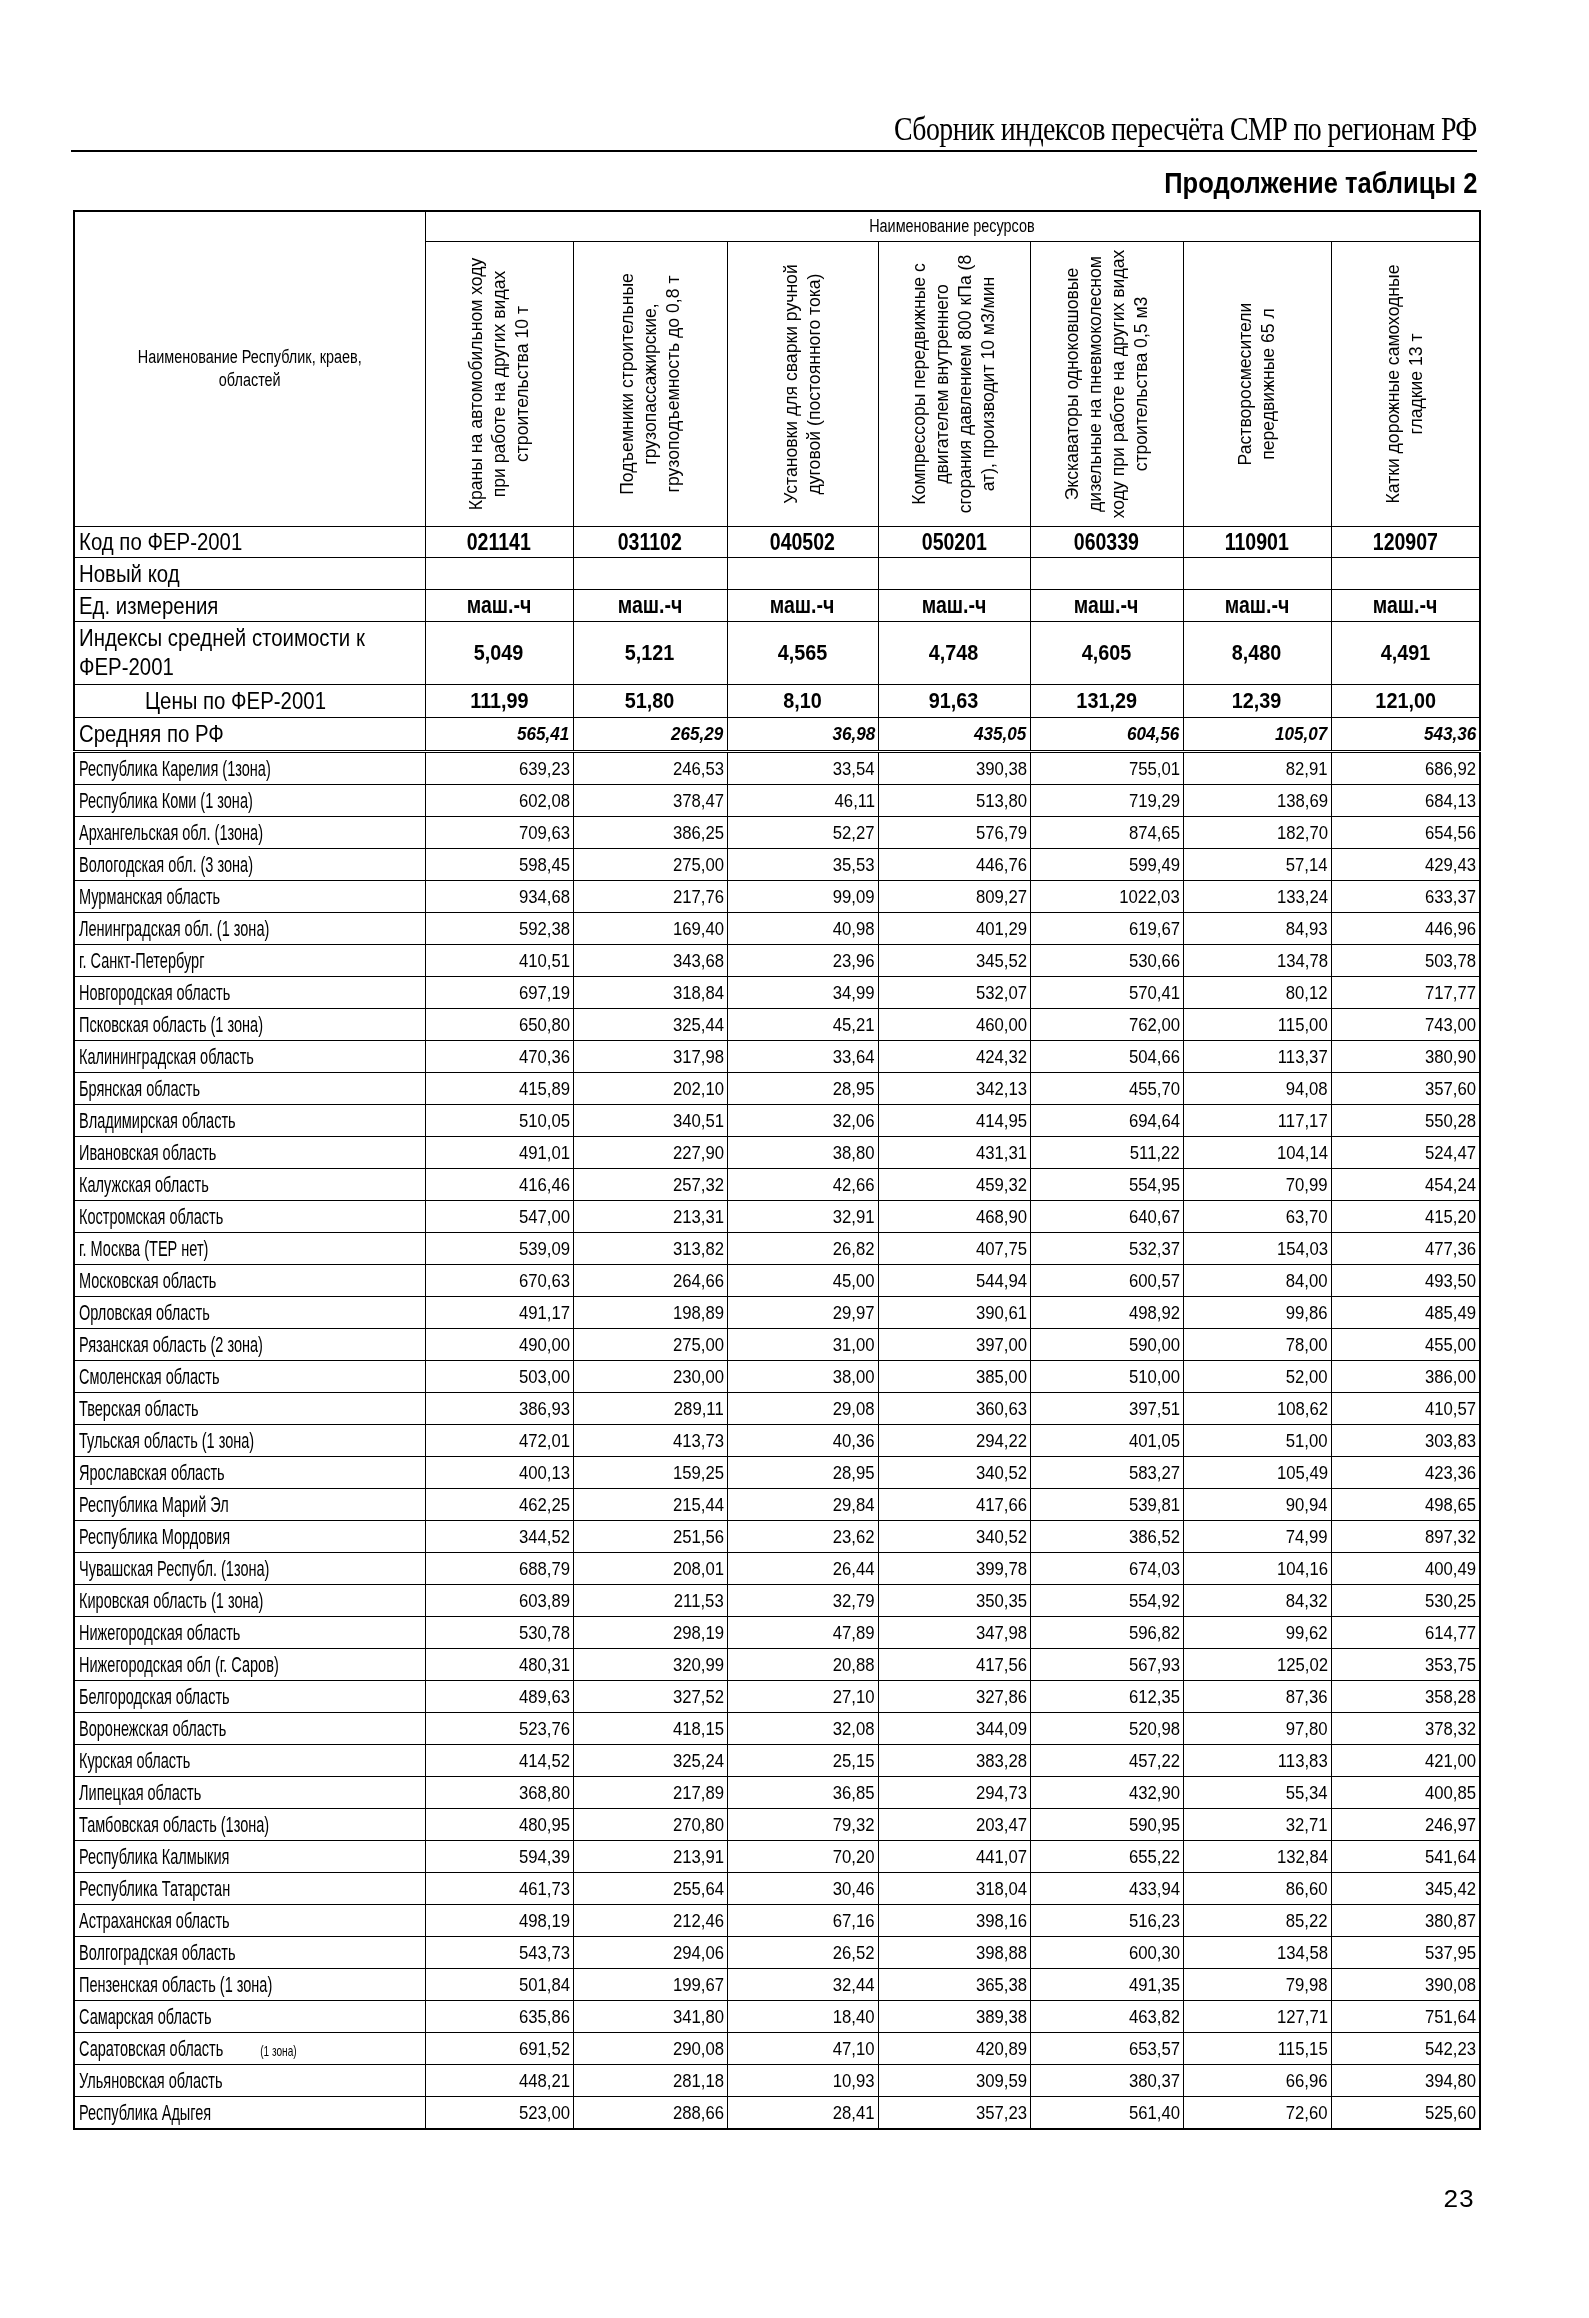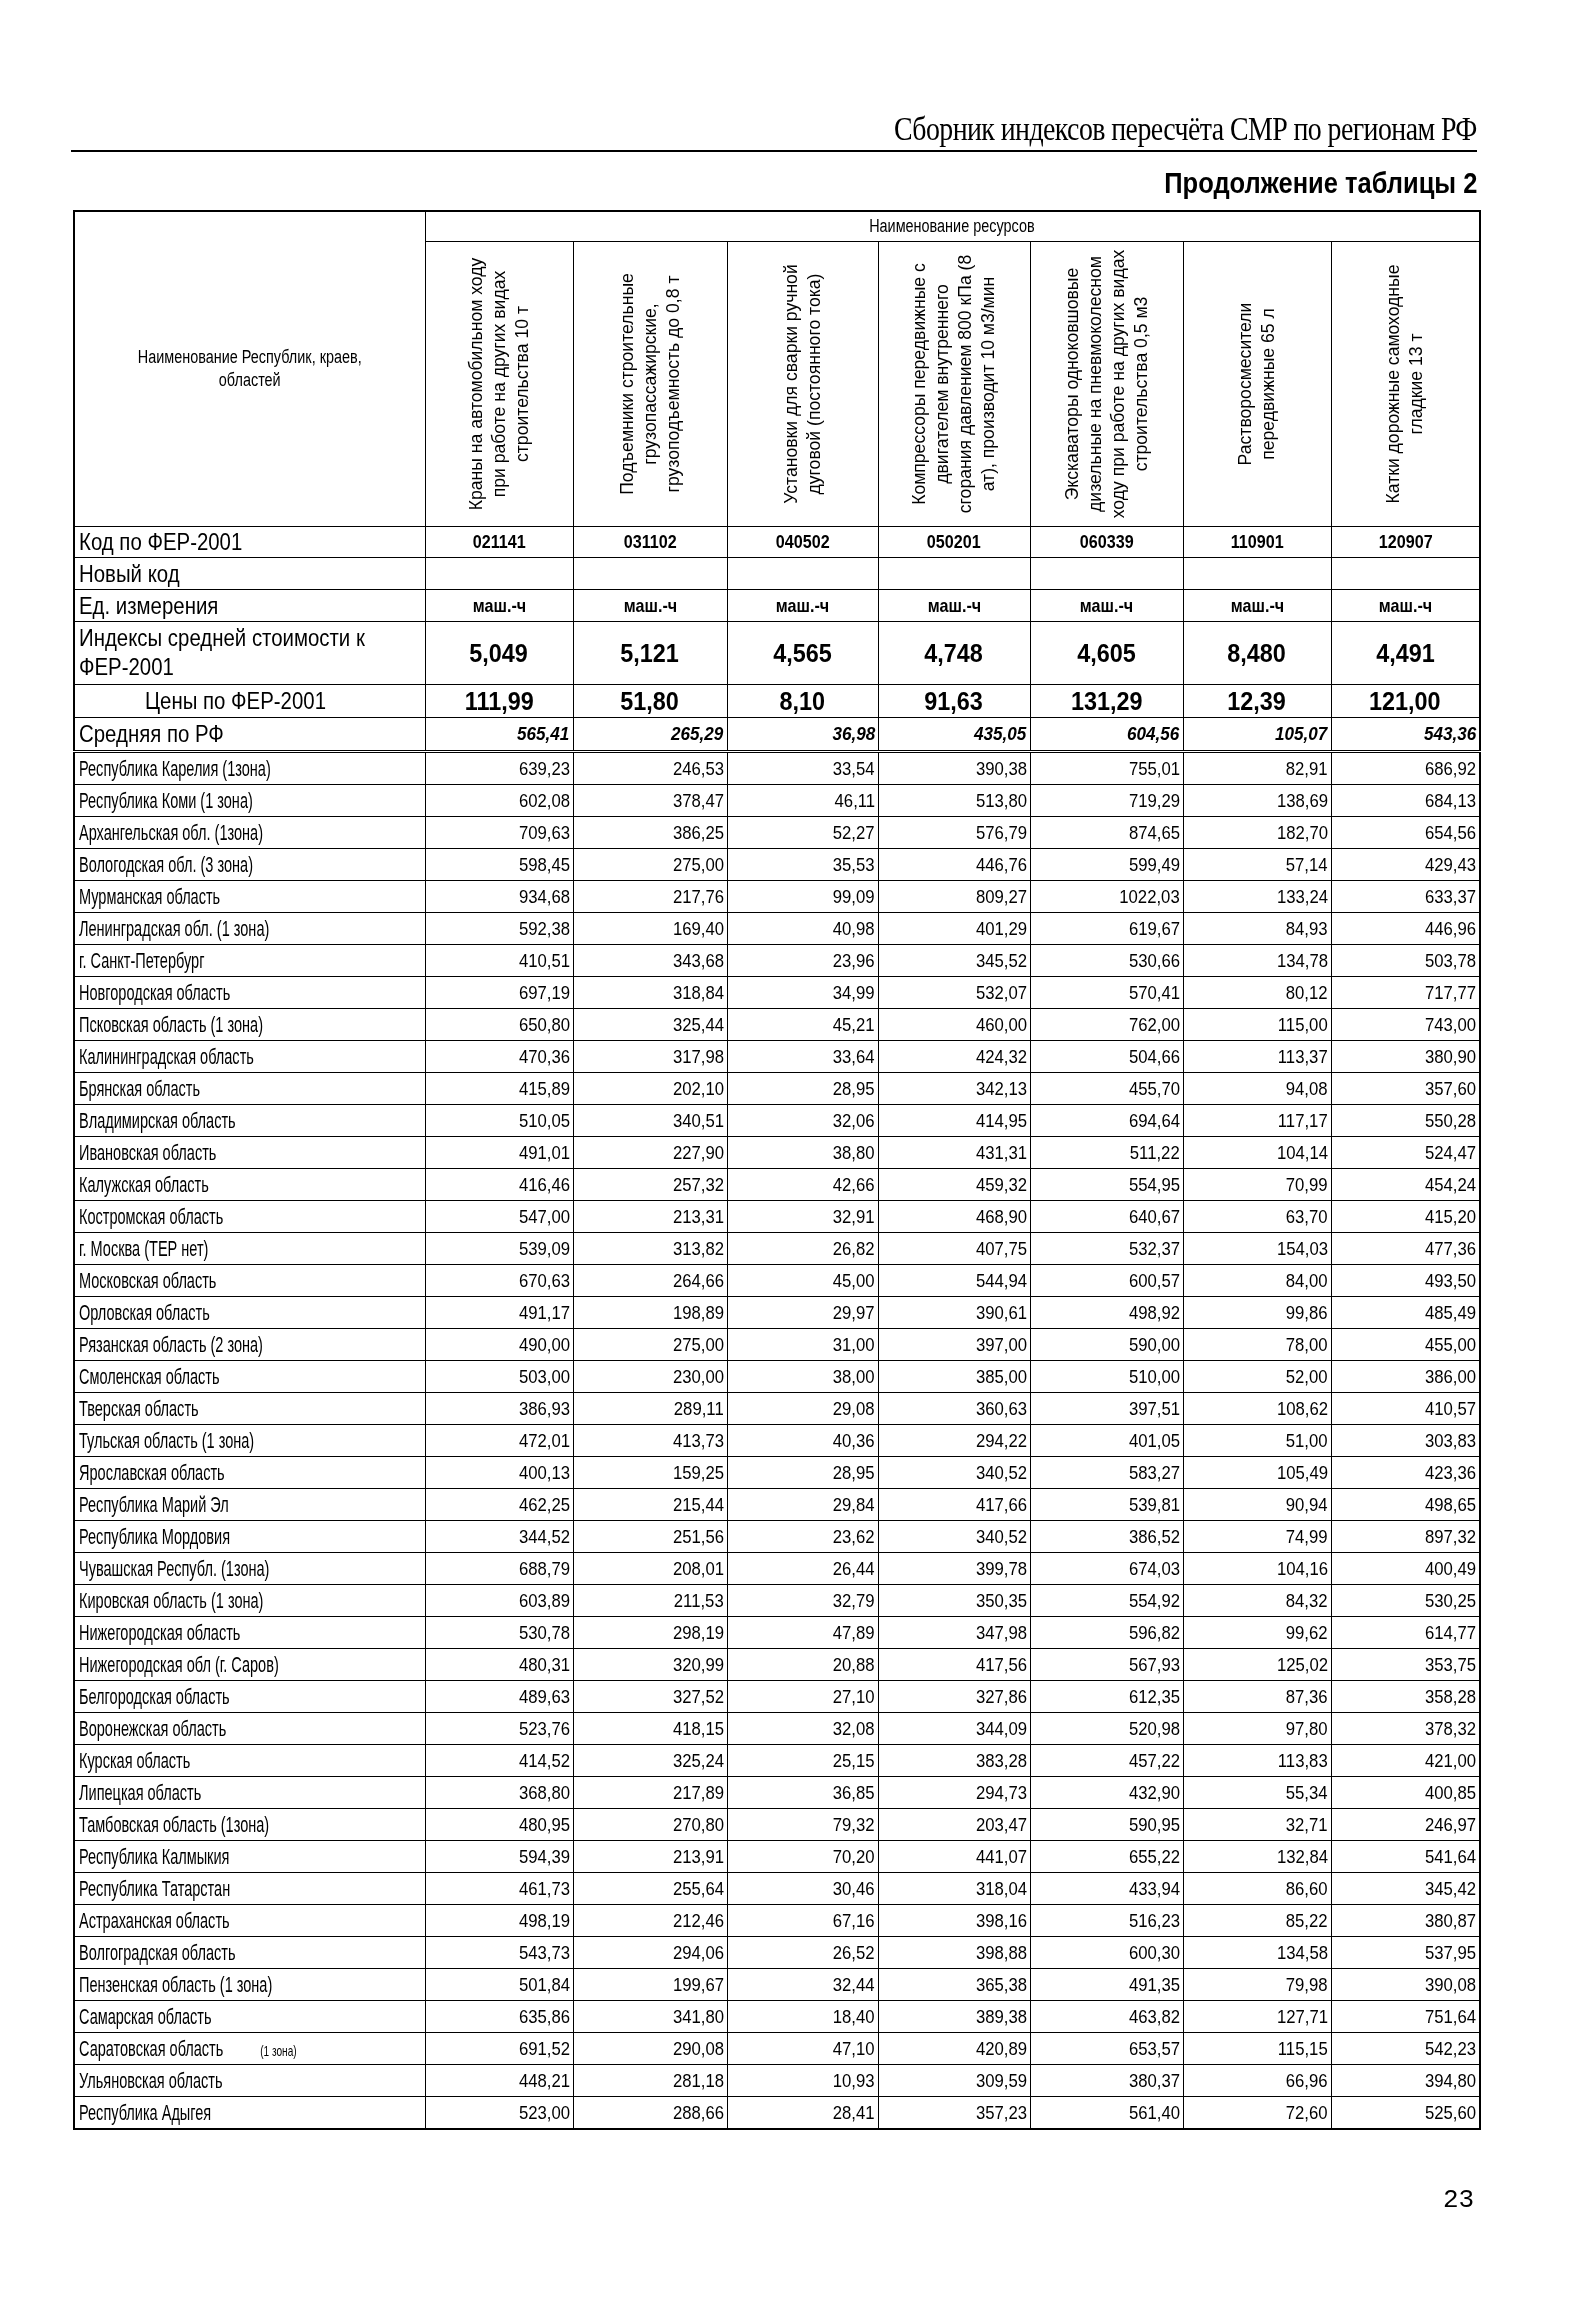--- a/index.html
+++ b/index.html
@@ -29,23 +29,23 @@
   .hdr-resources { height: 29px; font-weight: normal; font-size: 17.6px; text-align: center; margin-left: 24px; }
   .hdr-resources span { display: inline-block; transform: scaleX(0.82); }
   .rot-cell { height: 284px; position: relative; font-weight: normal; }
   .rot-cell .rot {
     position: absolute; left: 50%; top: 50%;
     width: 271px; transform: translate(-50%, -50%) rotate(-90deg);
     text-align: center; font-size: 17.6px; line-height: 1.3;
   }
   .code-label { font-weight: normal; font-size: 24px; padding-left: 4px !important; white-space: nowrap; }
   .code-label span { display: inline-block; transform: scaleX(0.85); transform-origin: left center; }
-  .code-val { font-weight: bold; font-size: 19px; text-align: center; }
+  .code-val { font-weight: bold; font-size: 23px; text-align: center; }
   .code-val span { display: inline-block; transform: scaleX(0.85); }
-  .small-bold { font-weight: bold; font-size: 26px; text-align: center; }
+  .small-bold { font-weight: bold; font-size: 22px; text-align: center; }
   .small-bold span { display: inline-block; transform: scaleX(0.9); }
   .avg-val { font-weight: bold; font-style: italic; font-size: 19px; text-align: right; }
   .avg-val span { display: inline-block; transform: scaleX(0.9); }
   tr.r-code td { height: 30px; }
   tr.r-new td { height: 31px; }
   tr.r-unit td { height: 31px; }
   tr.r-idx td { height: 62px; }
   tr.r-idx .code-label { line-height: 1.2; white-space: normal; }
   tr.r-price td { height: 32px; text-align: center; }
   tr.r-avg td { height: 32px; }

